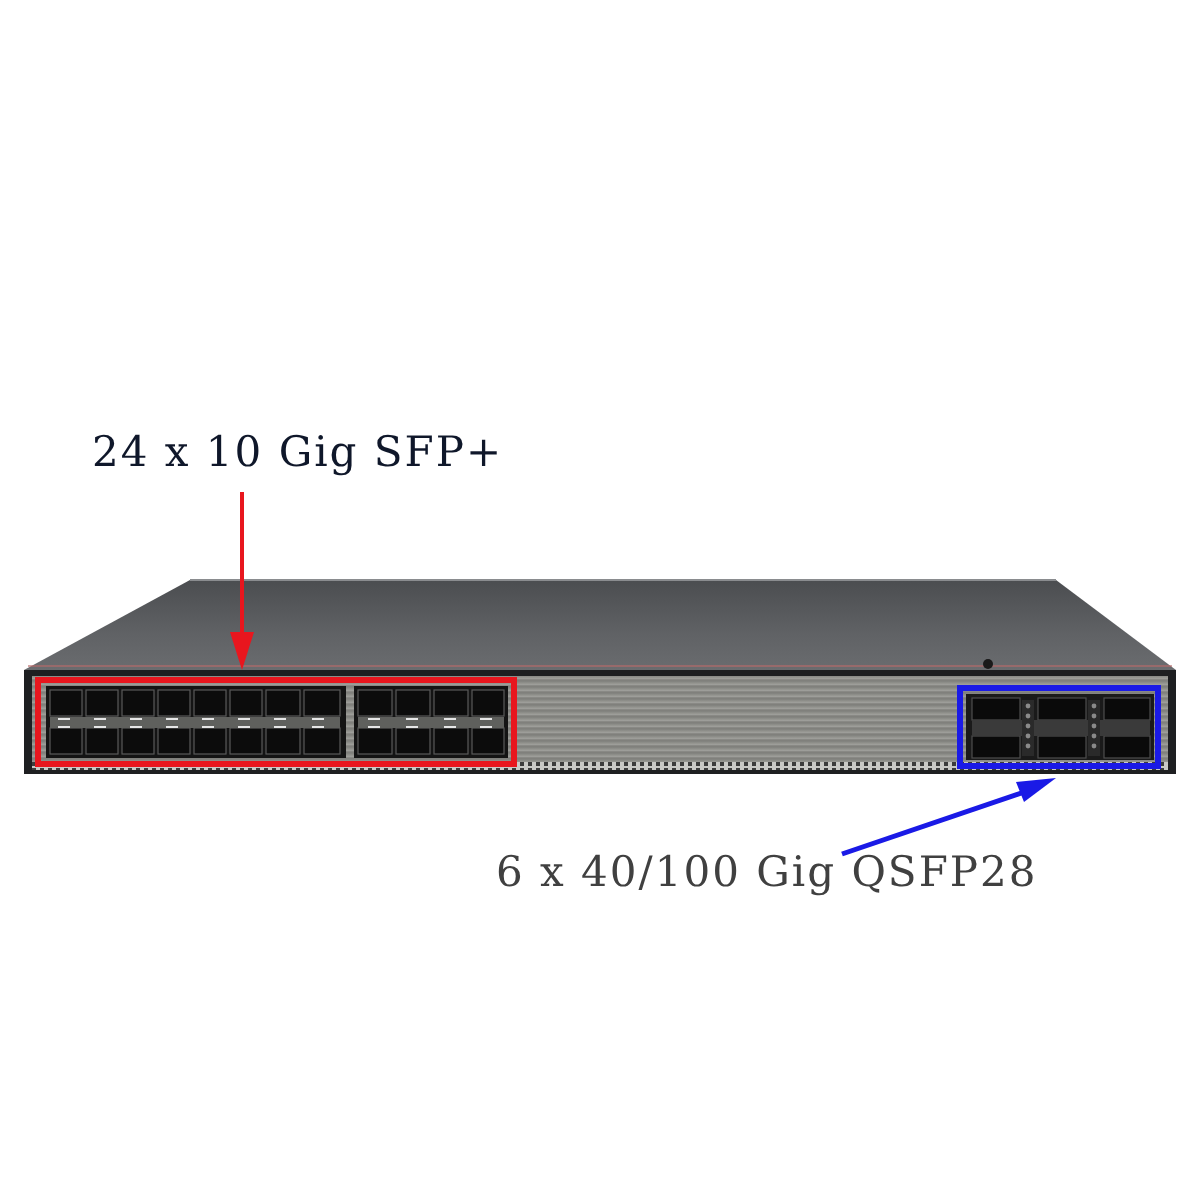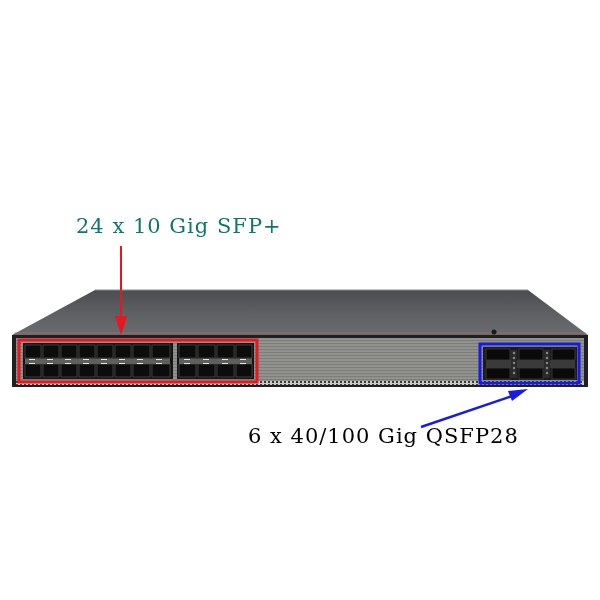--- a/index.html
+++ b/index.html
@@ -1,19 +1,19 @@
 <!DOCTYPE html>
 <html><head>
 <meta charset="utf-8">
 <style>
   html, body { margin:0; padding:0; background:#ffffff; }
   body { width:600px; height:600px; position:relative; overflow:hidden; font-family:"DejaVu Serif", serif; }
   .label { position:absolute; font-family:"DejaVu Serif", serif; font-size:21px; letter-spacing:1px; white-space:nowrap; }
-  .label-red { left:46px; top:214px; color:#0f766e;margin-left:30px; }
-  .label-blue { left:248px; top:424px; color:#000000; }
+  .label-red { left:46px; top:214px; color:#0f172a; }
+  .label-blue { left:248px; top:424px; color:#404040; }
   svg.overlay { position:absolute; left:0; top:0; width:600px; height:600px; }
 </style>
 </head>
 <body>
 
 <svg class="overlay" viewBox="0 0 600 600" xmlns="http://www.w3.org/2000/svg">
   <defs>
     <linearGradient id="topGrad" x1="0" y1="0" x2="0" y2="1">
       <stop offset="0" stop-color="#4b4d50"></stop>
       <stop offset="0.6" stop-color="#606265"></stop>

